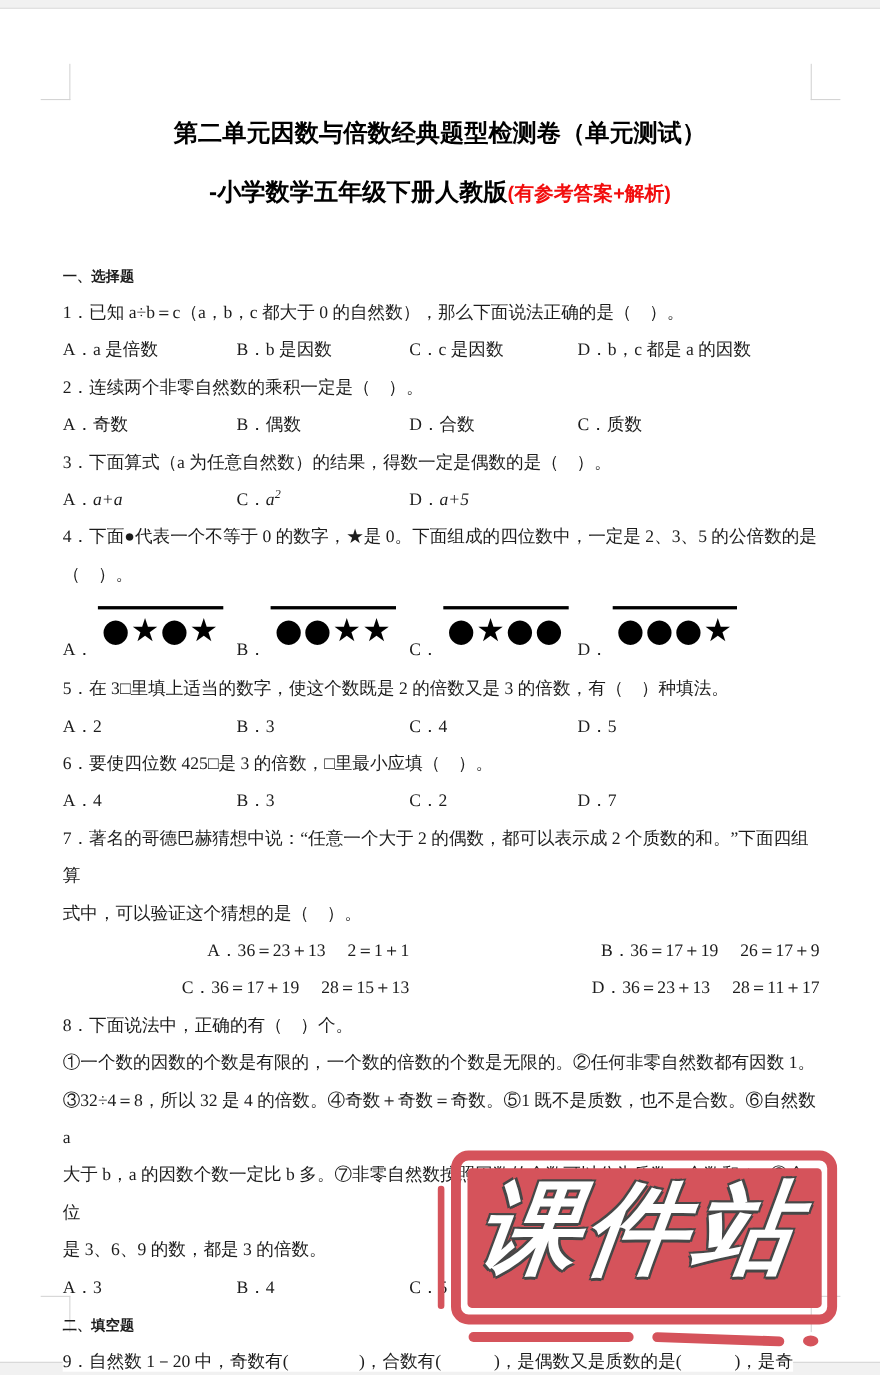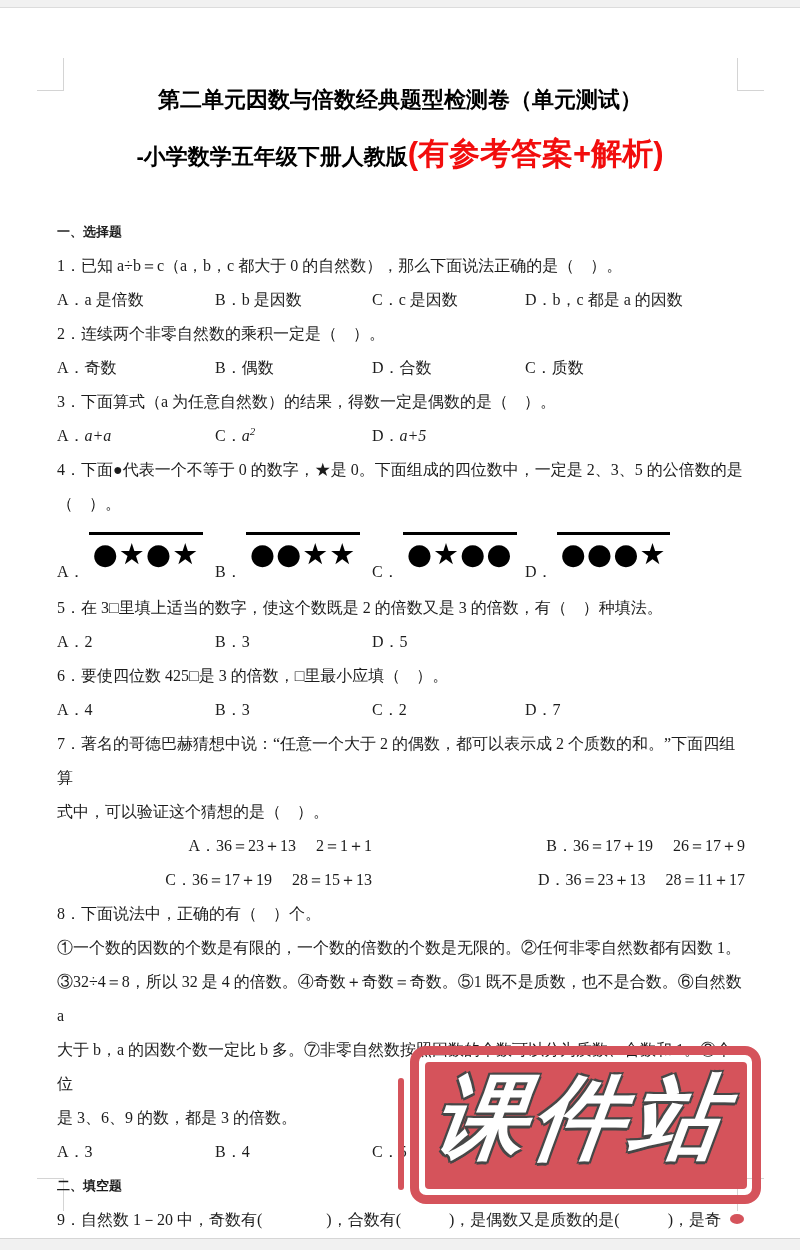--- a/index.html
+++ b/index.html
@@ -6,25 +6,25 @@
   .page{position:relative;width:800px;height:1250px;overflow:hidden;background:#fff;
         font-family:"Liberation Serif","DejaVu Serif",serif;color:#1c1c1c;}
   .topbar{position:absolute;top:0;left:0;right:0;height:7px;background:#f1f1f1;border-bottom:1px solid #dcdcdc;}
   .bottombar{position:absolute;bottom:0;left:0;right:0;height:11px;background:#f1f1f1;border-top:1px solid #d6d6d6;}
   .mark{position:absolute;width:26px;height:32px;}
   .mark.tl{left:37px;top:58px;border-right:1px solid #d4d4d4;border-bottom:1px solid #d4d4d4;}
   .mark.tr{left:737px;top:58px;border-left:1px solid #d4d4d4;border-bottom:1px solid #d4d4d4;}
   .mark.bl{left:37px;top:1178px;border-right:1px solid #d4d4d4;border-top:1px solid #d4d4d4;}
   .mark.br{left:737px;top:1178px;border-left:1px solid #d4d4d4;border-top:1px solid #d4d4d4;}
 
-  .t1{margin:0;padding-top:82px;text-align:center;color:#000;
+  .t1{margin:0;padding-top:103px;text-align:center;color:#000;
       font-family:"Liberation Sans","DejaVu Sans",sans-serif;font-weight:700;font-size:22px;line-height:36px;}
   .t2{margin:18px 0 0;text-align:center;color:#000;
       font-family:"Liberation Sans","DejaVu Sans",sans-serif;font-weight:700;font-size:22px;line-height:36px;}
-  .t2 .red{color:#f20d0d;font-size:31px;}
+  .t2 .red{color:#f20d0d;font-size:18px;}
 
   .content{position:relative;margin:40px 55px 0 57px;font-size:16px;line-height:34px;}
   .content p{margin:0;}
   .h{font-family:"Liberation Sans","DejaVu Sans",sans-serif;font-weight:700;font-size:13px;}
   .opts4{display:grid;grid-template-columns:158px 157px 153px auto;}
   .opts2{display:grid;grid-template-columns:315px auto;text-align:right;}
   .m{font-style:italic;}
   sup.m{font-size:11px;line-height:0;}
 
   .figrow{height:70px;display:grid;grid-template-columns:158px 157px 153px auto;align-items:end;}
@@ -105,20 +105,21 @@
       <span class="figcell">
         <span class="flet">D．</span>
         <span class="figwrap">●●●★</span>
       </span>
     </div>
 
     <p>5．在 3□里填上适当的数字，使这个数既是 2 的倍数又是 3 的倍数，有（　）种填法。</p>
     <div class="opts4">
       <span>A．2</span>
       <span>B．3</span>
+      <span>C．4</span>
       <span>D．5</span>
     </div>
 
     <p>6．要使四位数 425□是 3 的倍数，□里最小应填（　）。</p>
     <div class="opts4">
       <span>A．4</span>
       <span>B．3</span>
       <span>C．2</span>
       <span>D．7</span>
     </div>

